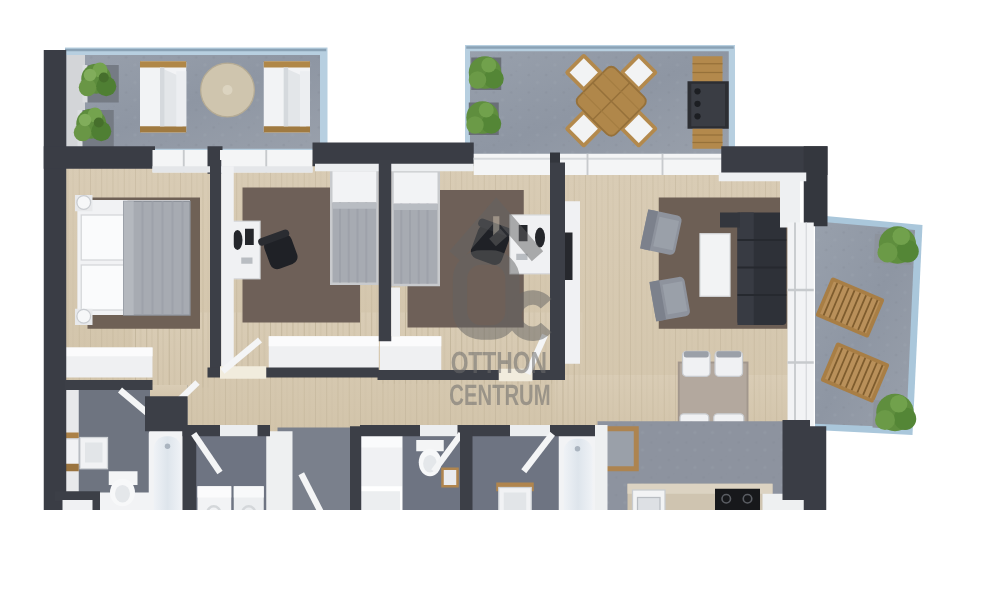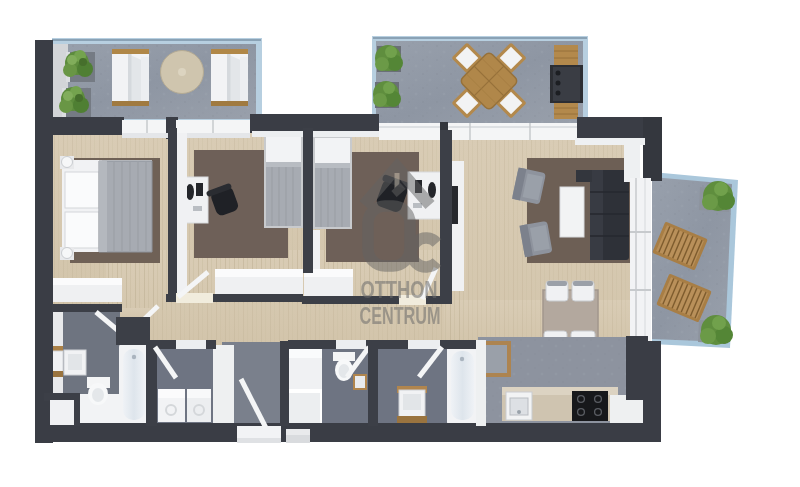--- a/index.html
+++ b/index.html
@@ -1,16 +1,16 @@
 <!DOCTYPE html>
 <html><head>
 <meta charset="utf-8">
 <style>
 html,body{margin:0;padding:0;background:#fff;font-family:"Liberation Sans",sans-serif;}
-#stage{position:relative;width:800px;height:487px;overflow:hidden;background:#fdba74;}
+#stage{position:relative;width:800px;height:408px;overflow:hidden;background:#fdba74;}
 </style>
 </head>
 <body>
 <div id="stage">
 <svg width="800" height="487" viewBox="0 0 800 487">
 <defs>
 <linearGradient id="terr" x1="0" y1="0" x2="1" y2="1">
 <stop offset="0" stop-color="#98a0ac"></stop>
           <stop offset="0.5" stop-color="#8e96a3"></stop>
           <stop offset="1" stop-color="#99a0ab"></stop>

